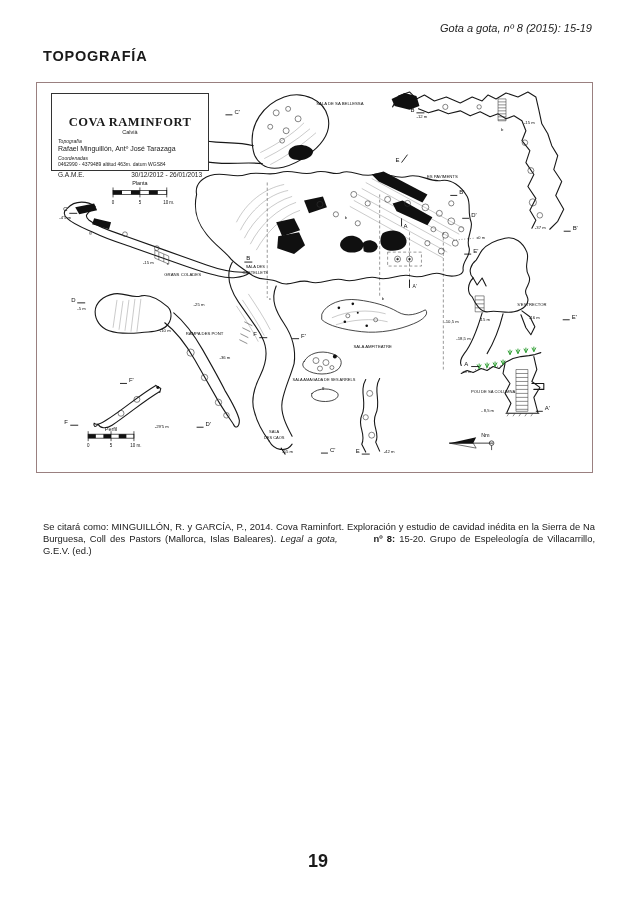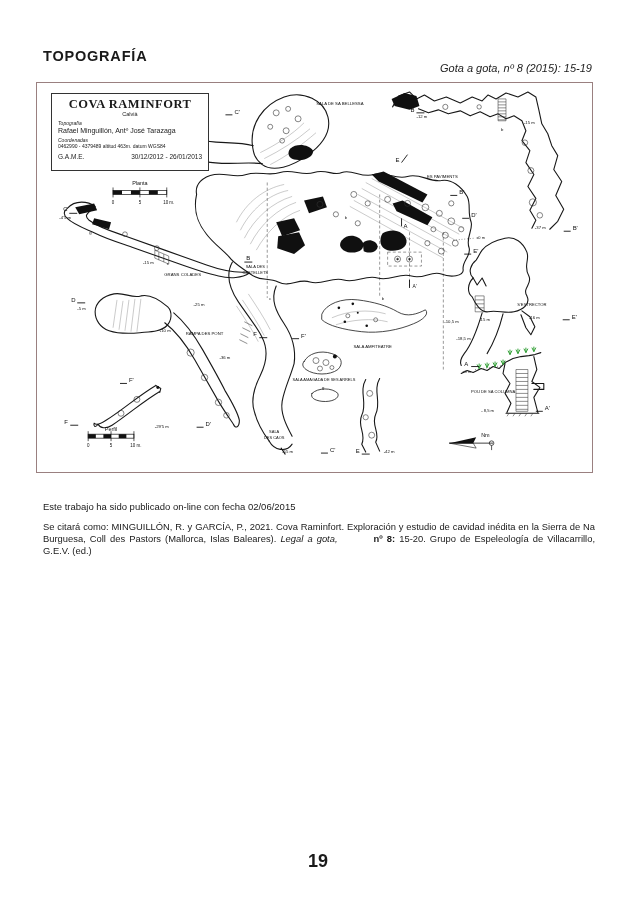--- a/index.html
+++ b/index.html
@@ -1,24 +1,24 @@
 <!DOCTYPE html>
 <html><head>
 <meta charset="utf-8">
 <style>
   html,body{margin:0;padding:0;background:#ffffff;}
   .page{position:relative;width:636px;height:899px;background:#fff;overflow:hidden;
         font-family:"Liberation Sans",sans-serif;color:#1a1a1a;}
-  .header-right{position:absolute;top:22px;right:44px;font-size:11px;font-style:italic;color:#222;margin-top:40px;}
+  .header-right{position:absolute;top:22px;right:44px;font-size:11px;font-style:italic;color:#222;}
   .section-title{position:absolute;top:48px;left:43px;font-size:14.5px;font-weight:bold;letter-spacing:.8px;}
   .figure{position:absolute;left:36px;top:82px;width:555px;height:389px;border:1px solid #9a8080;background:#fff;}
   .figure svg{position:absolute;left:0;top:0;}
   .title-block{position:absolute;left:14px;top:10px;width:158px;height:78px;border:1px solid #333;
                background:#fff;padding:3px 6px 2px 6px;box-sizing:border-box;z-index:2;}
-  .tb-title{font-family:"Liberation Serif",serif;font-weight:bold;font-size:12.5px;text-align:center;letter-spacing:.5px;}
+  .tb-title{font-family:"Liberation Serif",serif;font-weight:bold;font-size:12.5px;text-align:center;letter-spacing:.5px;margin-top:18px;}
   .tb-sub{font-size:5.5px;text-align:center;margin-top:-1px;}
   .tb-small{font-size:5px;font-style:italic;margin-top:3px;color:#222;}
   .tb-names{font-size:7px;margin-top:.5px;}
   .tb-coords{font-size:5px;margin-top:.5px;}
   .tb-row{display:flex;justify-content:space-between;font-size:6.5px;margin-top:4px;}
   .pub-line{position:absolute;left:43px;top:501px;font-size:9.5px;}
   .citation{position:absolute;left:43px;top:521px;width:552px;font-size:9.4px;line-height:1.3;text-align:justify;}
   .citation .it{font-style:italic;}
   .citation .bd{font-weight:bold;margin-left:32px;}
   .footer{position:absolute;left:43px;top:854px;font-family:"Liberation Serif",serif;font-style:italic;
@@ -296,19 +296,18 @@
       <div class="tb-names">Rafael Minguillón, Antº José Tarazaga</div>
       <div class="tb-small">Coordenadas</div>
       <div class="tb-coords">0462990 - 4379489   altitud 463m.    datum WGS84</div>
       <div class="tb-row">
         <span>G.A.M.E.</span>
         <span>30/12/2012 - 26/01/2013</span>
       </div>
     </div>
   </div>
 
-  <div class="pub-line">Este trabajo ha sido publicado on-line con fecha 02/06/2015</div>
-
-  <div class="citation"><span>Se citará como: MINGUILLÓN, R. y GARCÍA, P., 2021. Cova Raminfort. Exploración y estudio de cavidad inédita en la Sierra de Na Burguesa, Coll des Pastors (Mallorca, Islas Baleares). </span><span class="it">Legal a gota,</span><span class="bd"> nº 8:</span><span> 15-20. Grupo de Espeleología de Villacarrillo, G.E.V. (ed.)</span></div>
+
+  <div class="citation"><span>Se citará como: MINGUILLÓN, R. y GARCÍA, P., 2014. Cova Raminfort. Exploración y estudio de cavidad inédita en la Sierra de Na Burguesa, Coll des Pastors (Mallorca, Islas Baleares). </span><span class="it">Legal a gota,</span><span class="bd"> nº 8:</span><span> 15-20. Grupo de Espeleología de Villacarrillo, G.E.V. (ed.)</span></div>
 
   <div class="page-num">19</div>
 
 </div>
 
 </body></html>

